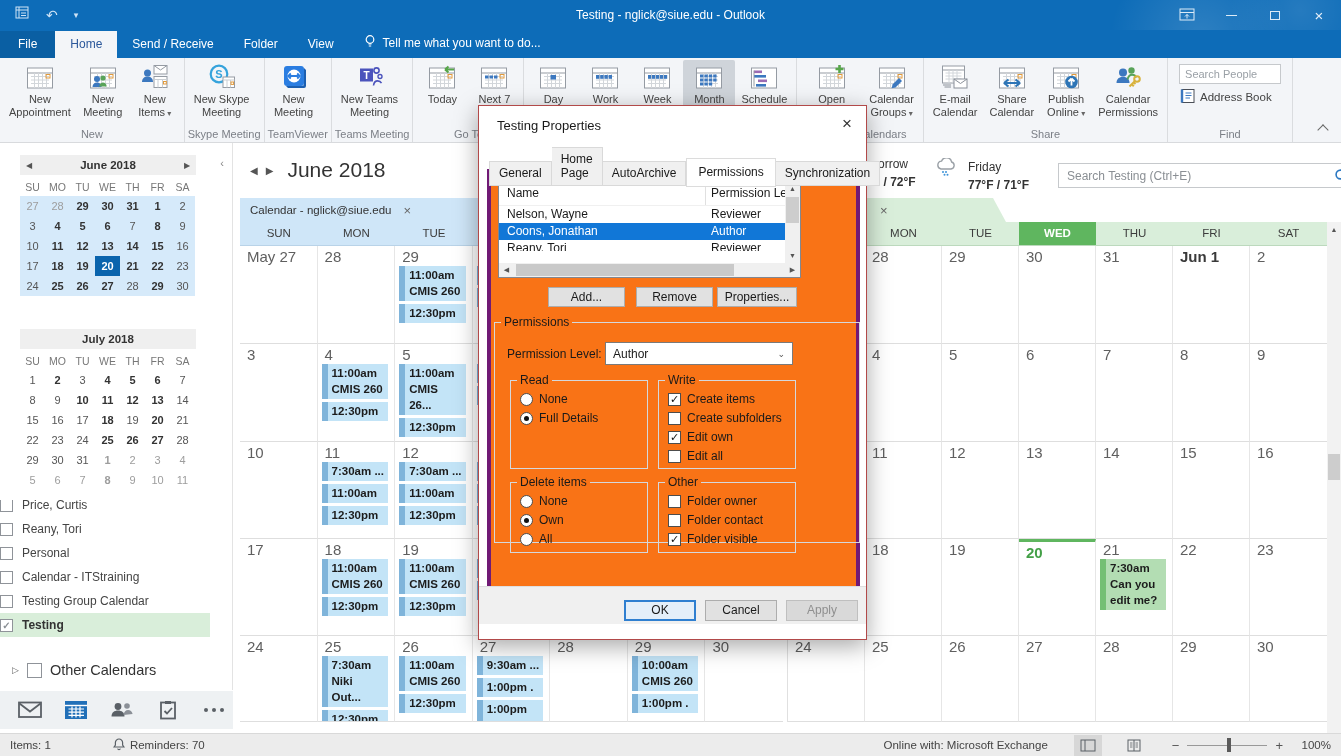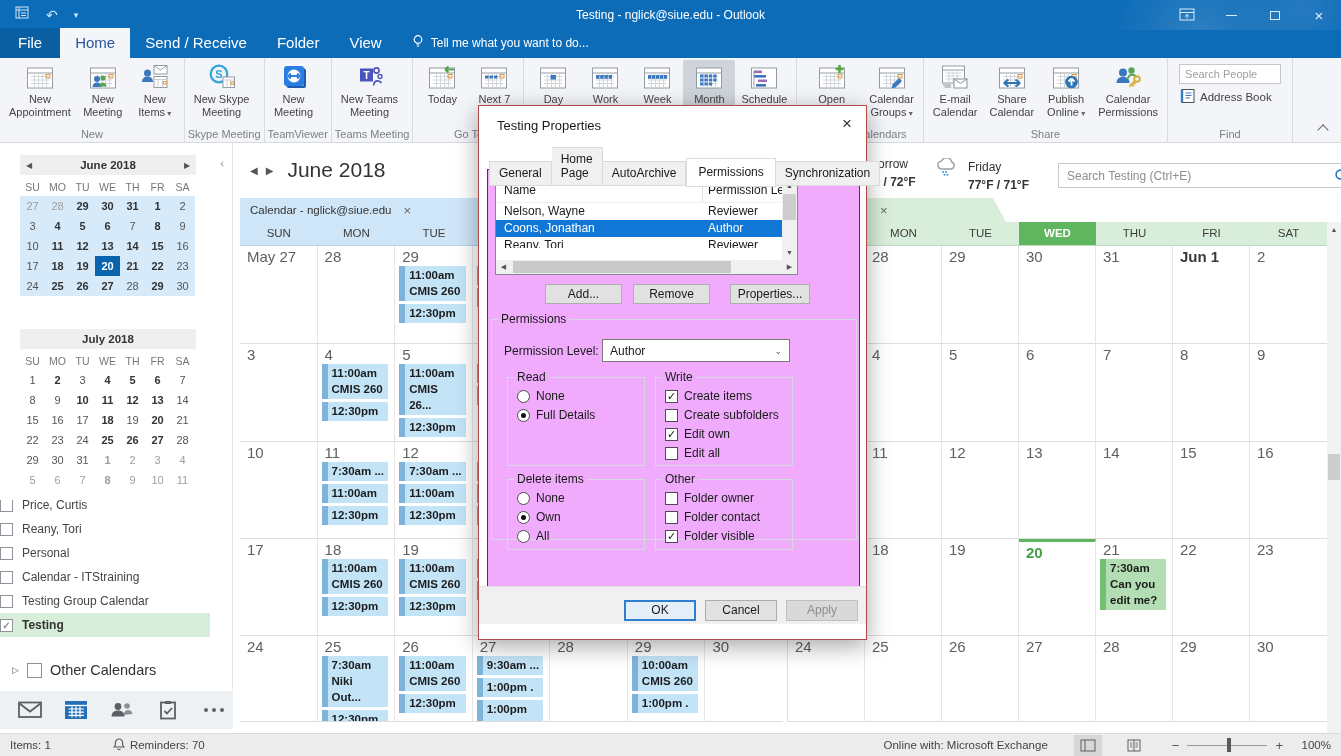--- a/index.html
+++ b/index.html
@@ -16,21 +16,21 @@
   #win-title { position:absolute; left:0; top:0; width:100%; height:30px; text-align:center;
     line-height:30px; color:#fff; font-size:12px; pointer-events:none; }
   #win-controls { position:absolute; right:0; top:0; height:30px; display:flex; align-items:center; gap:0; }
   .wc { width:44px; height:30px; display:flex; align-items:center; justify-content:center; color:#e8f1fa; }
   .wc .box { width:10px; height:9px; border:1px solid #dcebf7; }
   .wc .minus { width:11px; border-top:1px solid #dcebf7; }
   .wc .x { font-size:15px; line-height:1; }
 
   
   #tabrow { position:absolute; left:0; top:30px; width:1341px; height:28px; background:#0d6cb8; display:flex; align-items:flex-end; }
-  .rtab { padding:6px 15px 7px 15px; color:#fff; font-size:15px; }
+  .rtab { padding:6px 15px 7px 15px; color:#fff; font-size:12px; }
   .rtab.file { background:#0a5fa3; padding:6px 18px 7px 18px; }
   .rtab.active { background:#f3f5f8; color:#2b579a; }
   #tellme { color:#fff; display:flex; align-items:center; gap:6px; padding:6px 10px 7px 14px; font-size:12px; }
 
   
   #ribbon { position:absolute; left:0; top:58px; width:1341px; height:85px; background:#f3f5f8; border-bottom:1px solid #d8dadd; }
   #ribbon-groups { display:flex; height:84px; }
   .rgroup { display:flex; flex-direction:column; border-right:1px solid #dadcdf; padding:2px 3px 0 3px; }
   .rbtns { display:flex; flex:1; align-items:flex-start; }
   .rbtn { display:flex; flex-direction:column; align-items:center; padding:3px 6px 1px 6px; min-width:52px; border-radius:2px; }
@@ -136,21 +136,21 @@
 
   
   #dialog { position:absolute; left:478px; top:105px; width:389px; height:535px; background:#fff;
     border:1px solid #b24949; box-shadow:0 6px 22px rgba(0,0,0,.35); z-index:50; font-size:12px; }
   #dlg-title { position:absolute; left:18px; top:12px; font-size:13px; color:#1a1a1a; }
   #dlg-close { position:absolute; right:14px; top:8px; font-size:17px; color:#333; }
   #dlg-tabs { position:absolute; left:10px; top:41px; display:flex; align-items:flex-end; z-index:2; }
   .dtab { padding:4px 9px 5px 9px; font-size:12px; color:#1a1a1a; background:#f0f0f0; border:1px solid #d9d9d9; border-left:none; }
   .dtab:first-child { border-left:1px solid #d9d9d9; }
   .dtab.active { background:#fff; border:1px solid #dcdcdc; padding:6px 11px 7px 11px; margin-bottom:-1px; position:relative; }
-  #dlg-frame { position:absolute; left:8px; top:63px; width:373px; height:432px; border:1px solid #701a75; background:#f0abfc; }
+  #dlg-frame { position:absolute; left:8px; top:63px; width:373px; height:432px; border:4px solid #701a75; background:#f97316; }
 
   #plist { position:absolute; left:7px; top:8px; width:303px; height:97px; border:1px solid #828790; background:#fff; }
   .pl-hdr { display:flex; height:24px; border-bottom:1px solid #f0f0f0; }
   .pl-hname { width:207px; padding:4px 0 0 8px; color:#1a1a1a; border-right:1px solid #e0e0e0; }
   .pl-hlev { flex:1; padding:4px 0 0 5px; color:#1a1a1a; white-space:nowrap; overflow:hidden; }
   .pl-rows { position:absolute; left:0; top:24px; width:286px; height:45px; overflow:hidden; }
   .pl-row { display:flex; height:17px; line-height:17px; font-size:12px; color:#1a1a1a; }
   .pl-row.sel { background:#1177d7; color:#fff; }
   .pl-name { width:207px; padding-left:8px; white-space:nowrap; overflow:hidden; }
   .pl-lev { flex:1; padding-left:5px; white-space:nowrap; overflow:hidden; }
@@ -159,21 +159,21 @@
   #pl-vscroll .thumb { position:absolute; left:1px; top:15px; width:13px; height:26px; background:#cdcdcd; }
   #pl-hscroll { position:absolute; left:0; bottom:0; width:301px; height:14px; background:#f0f0f0; display:flex; align-items:center; }
   #pl-hscroll .arr { width:15px; text-align:center; font-size:7px; color:#555; }
   #pl-hscroll .thumb { height:12px; width:218px; background:#c9c9c9; margin-left:2px; }
   #pl-hscroll .arr.r { margin-left:auto; }
 
   .dbtn { position:absolute; top:114px; height:20px; background:#e1e1e1; border:1px solid #adadad; font-size:12px; color:#1a1a1a;
     text-align:center; line-height:18px; }
   #btn-add { left:57px; width:77px; }
   #btn-remove { left:145px; width:77px; }
-  #btn-props { left:242px; width:80px; }
+  #btn-props { left:226px; width:80px; }
 
   fieldset { border:1px solid #d5d8dc; }
   legend { font-size:12px; color:#1a1a1a; padding:0 3px; margin-left:6px; }
   #fs-perm { position:absolute; left:3px; top:142px; width:366px; height:228px; }
   #lv-label { position:absolute; left:12px; top:18px; color:#1a1a1a; }
   #lv-dd { position:absolute; left:110px; top:13px; width:188px; height:23px; border:1px solid #7a7a7a; background:#fff;
     display:flex; align-items:center; padding-left:7px; color:#1a1a1a; }
   #lv-dd .chev { margin-left:auto; margin-right:7px; font-size:9px; color:#555; }
   .optbox { position:absolute; }
   #fs-read   { left:15px;  top:44px;  width:138px; height:96px; }

